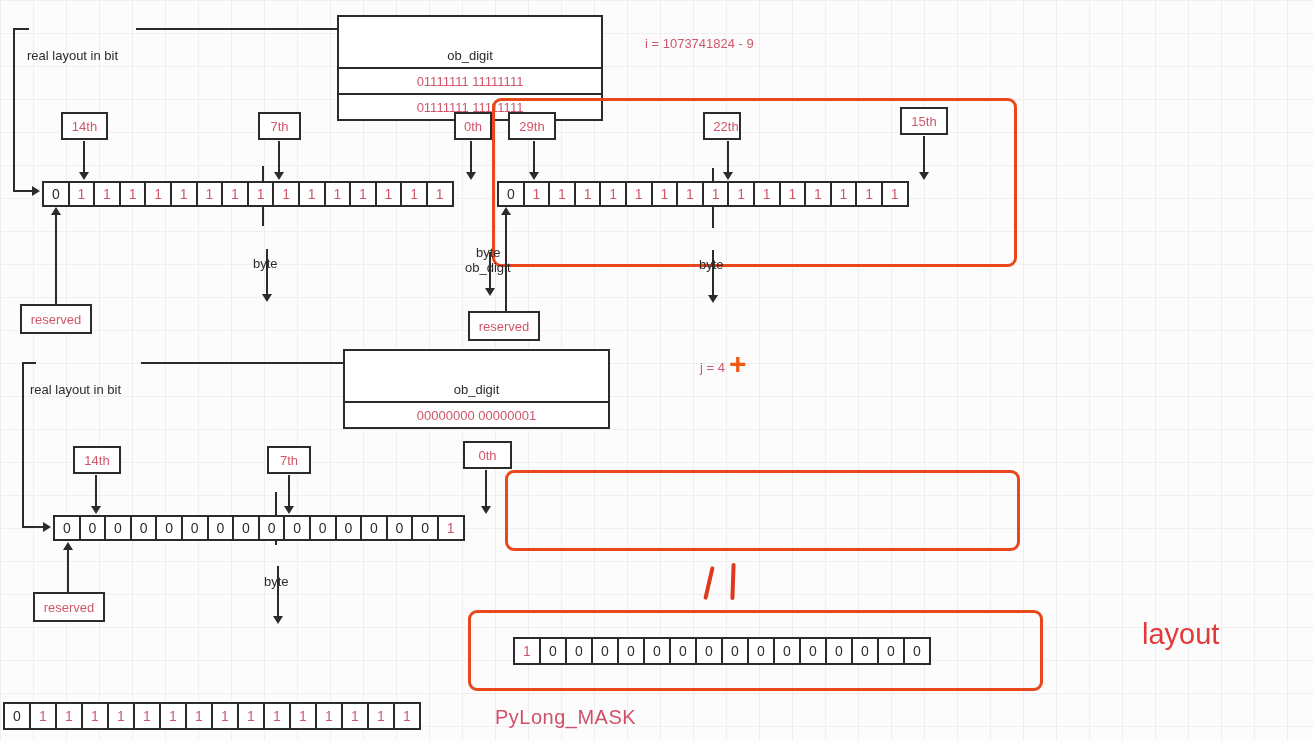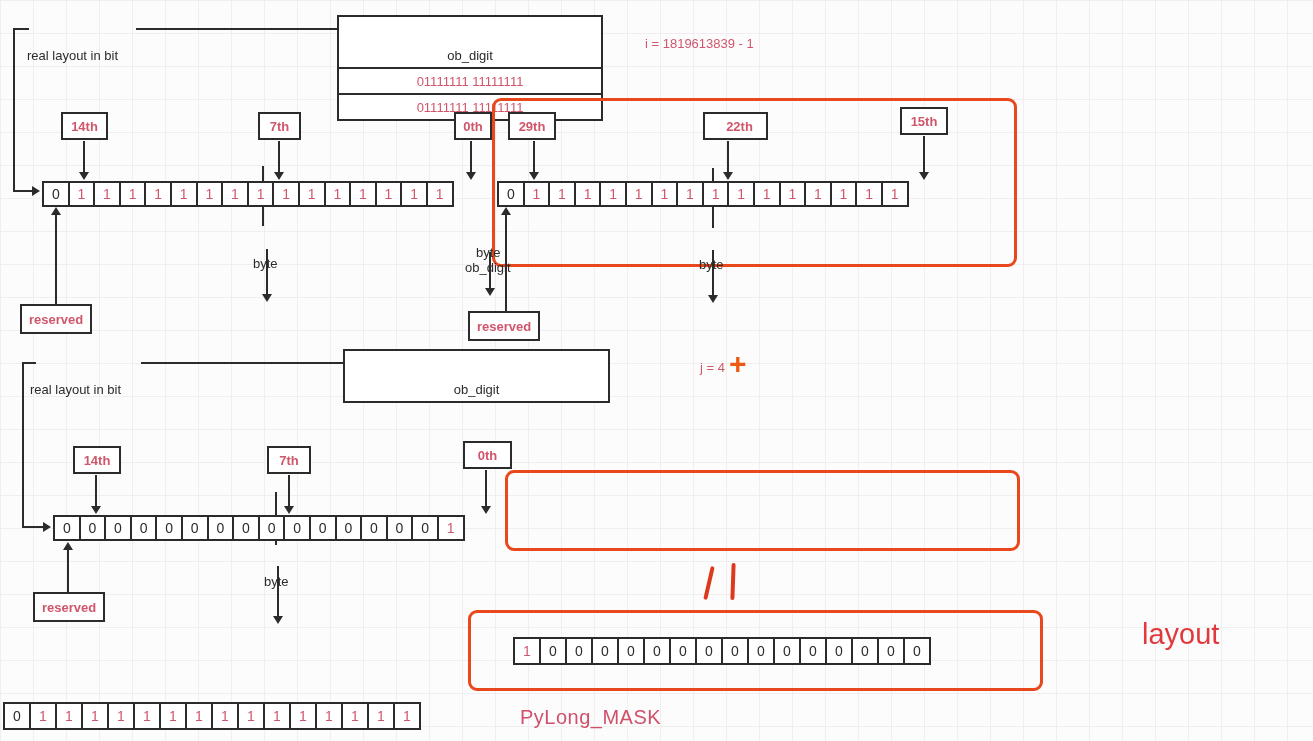--- a/index.html
+++ b/index.html
@@ -30,21 +30,21 @@
     font-size:14px;color:#2b2b2b;
   }
   .bit:first-child{margin-left:0;}
   .bit.one{color:#d0566b;}
   .bitrow.tall .bit{height:28px;width:28px;}
   
   .tagbox{
     position:absolute;box-sizing:border-box;
     border:2px solid #2b2b2b;background:#fff;
     display:flex;align-items:center;justify-content:center;
-    font-size:13px;color:#d0566b;font-weight:bold;
+    font-size:13px;color:#d0566b;
   }
   
   .obtable{
     position:absolute;box-sizing:border-box;
     border:2px solid #2b2b2b;background:#fff;
   }
   .obtable .trow{
     height:24px;display:flex;align-items:center;justify-content:center;
     font-size:13px;border-top:2px solid #2b2b2b;
   }
@@ -89,33 +89,33 @@
 
   <div class="hline" style="left:13px;top:28px;width:16px;"></div>
   <div class="vline" style="left:13px;top:28px;height:163px;"></div>
   <div class="hline arrow-right" style="left:13px;top:190px;width:19px;"></div>
 
   <div class="obtable" style="left:337px;top:15px;width:266px;">
     <div class="trow ink">ob_digit</div>
     <div class="trow rose">01111111 11111111</div>
     <div class="trow rose">01111111 11111111</div>
   </div>
-  <span class="txt rose" style="left:645px;top:36px;">i = 1819613839 - 1</span>
+  <span class="txt rose" style="left:645px;top:36px;">i = 1073741824 - 9</span>
 
   <div class="obox" style="left:492px;top:98px;width:525px;height:169px;"></div>
 
   <div class="tagbox" style="left:61px;top:112px;width:47px;height:28px;">14th</div>
   <div class="arr down" style="left:83px;top:141px;height:31px;"></div>
   <div class="tagbox" style="left:258px;top:112px;width:43px;height:28px;">7th</div>
   <div class="arr down" style="left:278px;top:141px;height:31px;"></div>
   <div class="tagbox" style="left:454px;top:112px;width:38px;height:28px;">0th</div>
   <div class="arr down" style="left:470px;top:141px;height:31px;"></div>
   <div class="tagbox" style="left:508px;top:112px;width:48px;height:28px;">29th</div>
   <div class="arr down" style="left:533px;top:141px;height:31px;"></div>
-  <div class="tagbox" style="left:703px;top:112px;width:65px;height:28px;padding-left:8px;">22th</div>
+  <div class="tagbox" style="left:703px;top:112px;width:38px;height:28px;padding-left:8px;">22th</div>
   <div class="arr down" style="left:727px;top:141px;height:31px;"></div>
   <div class="tagbox" style="left:900px;top:107px;width:48px;height:28px;">15th</div>
   <div class="arr down" style="left:923px;top:136px;height:36px;"></div>
 
   <div class="vline" style="left:262px;top:166px;height:60px;"></div>
   <div class="vline" style="left:712px;top:168px;height:60px;"></div>
 
   <div class="bitrow" style="left:42px;top:181px;">
       <span class="bit">0</span>
       <span class="bit one">1</span>
@@ -169,20 +169,21 @@
   <div class="tagbox" style="left:468px;top:311px;width:72px;height:30px;">reserved</div>
 
   <span class="txt ink" style="left:30px;top:356px;">real layout in bit</span>
   <div class="hline" style="left:141px;top:362px;width:202px;"></div>
   <div class="hline" style="left:22px;top:362px;width:14px;"></div>
   <div class="vline" style="left:22px;top:362px;height:165px;"></div>
   <div class="hline arrow-right" style="left:22px;top:526px;width:21px;"></div>
 
   <div class="obtable" style="left:343px;top:349px;width:267px;">
     <div class="trow ink">ob_digit</div>
+    <div class="trow rose">00000000 00000001</div>
   </div>
   <span class="txt rose" style="left:700px;top:360px;">j = 4</span>
   <span class="plus" style="left:729px;top:349px;">+</span>
 
   <div class="tagbox" style="left:73px;top:446px;width:48px;height:28px;">14th</div>
   <div class="arr down" style="left:95px;top:475px;height:31px;"></div>
   <div class="tagbox" style="left:267px;top:446px;width:44px;height:28px;">7th</div>
   <div class="arr down" style="left:288px;top:475px;height:31px;"></div>
   <div class="tagbox" style="left:463px;top:441px;width:49px;height:28px;">0th</div>
   <div class="arr down" style="left:485px;top:470px;height:36px;"></div>
@@ -229,21 +230,21 @@
       <span class="bit">0</span>
       <span class="bit">0</span>
       <span class="bit">0</span>
       <span class="bit">0</span>
       <span class="bit">0</span>
       <span class="bit">0</span>
       <span class="bit">0</span>
       <span class="bit">0</span>
       <span class="bit">0</span>
     </div>
-  <span class="masklabel" style="left:495px;top:706px;margin-left:25px;">PyLong_MASK</span>
+  <span class="masklabel" style="left:495px;top:706px;">PyLong_MASK</span>
 
   <span class="bignote" style="left:1142px;top:618px;">layout</span>
 
   <div class="bitrow tall" style="left:3px;top:702px;">
       <span class="bit">0</span>
       <span class="bit one">1</span>
       <span class="bit one">1</span>
       <span class="bit one">1</span>
       <span class="bit one">1</span>
       <span class="bit one">1</span>

